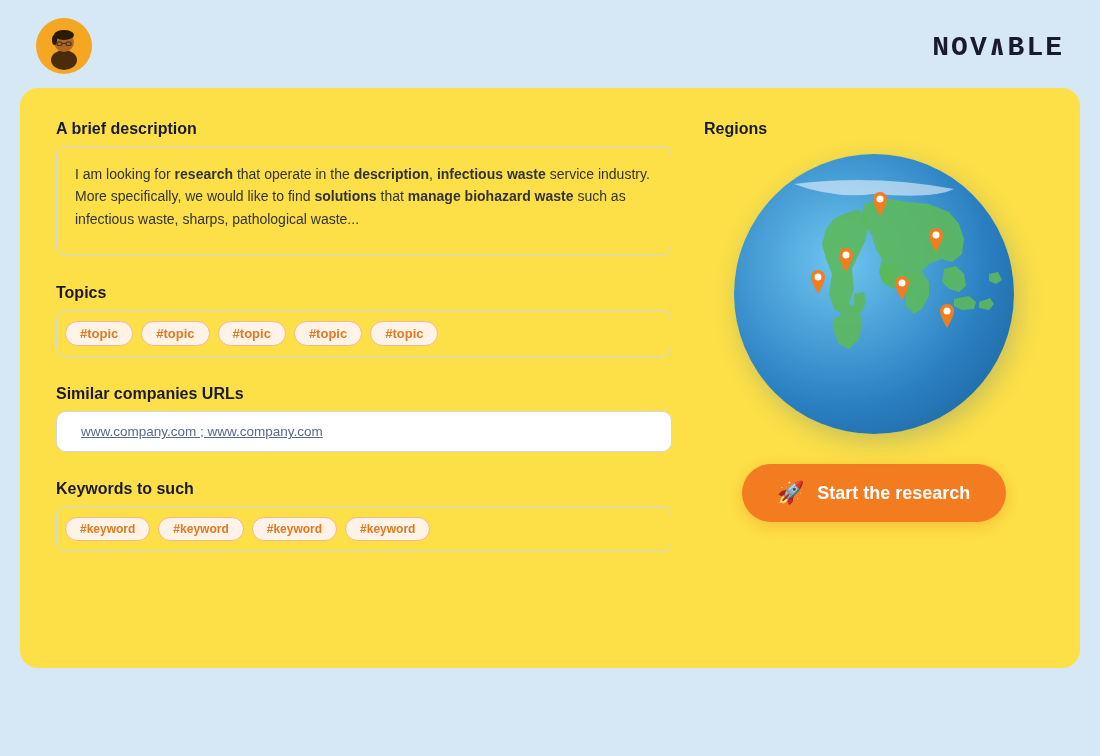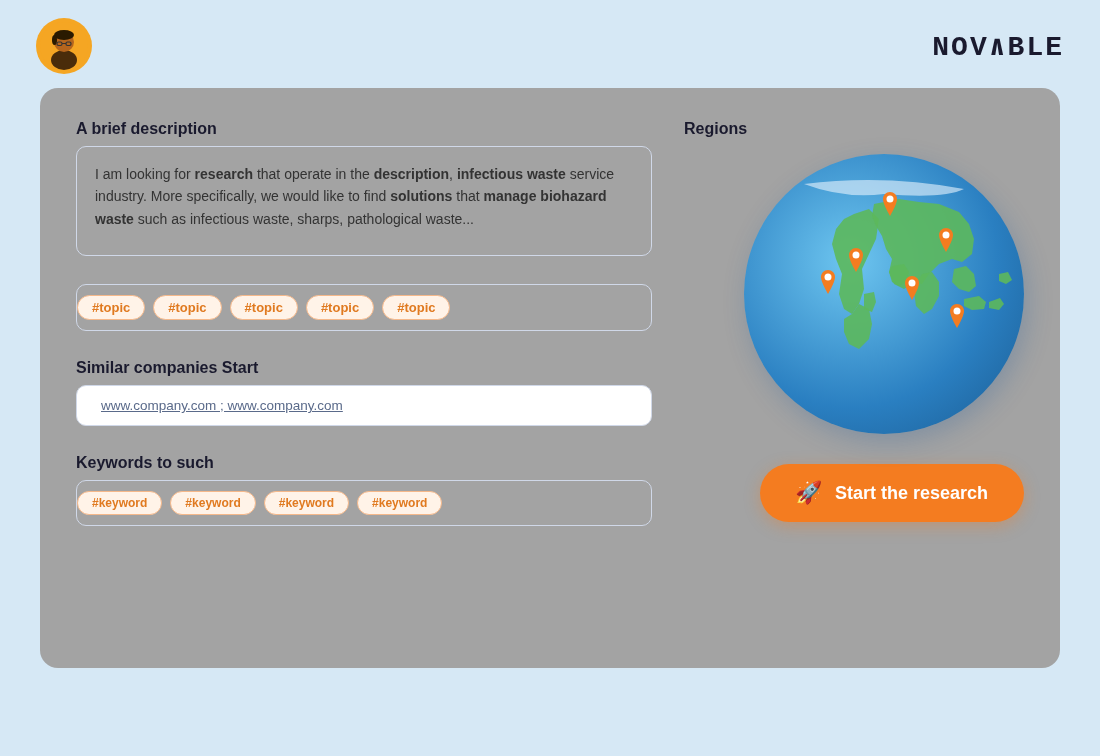--- a/index.html
+++ b/index.html
@@ -34,41 +34,41 @@
     .logo {
       font-size: 28px;
       font-weight: 900;
       letter-spacing: 2px;
       color: #1a1a2e;
       font-family: Liberation Mono, monospace;
     }
 
     
     .card {
-      background: #a3a3a3;
+      background: #fde047;
       border-radius: 18px;
-      margin: 0 40px;
+      margin: 0 20px;
       padding: 32px 36px 32px 36px;
       display: flex;
       gap: 32px;
       min-height: 580px;
     }
 
     .left-col {
       flex: 1;
       display: flex;
       flex-direction: column;
       gap: 28px;
     }
 
     .right-col {
       width: 340px;
       display: flex;
       flex-direction: column;
-      align-items: flex-end;
+      align-items: center;
     }
 
     
     .section-label {
       font-size: 16px;
       font-weight: 700;
       color: #1a1a2e;
       margin-bottom: 8px;
     }
 
@@ -80,21 +80,21 @@
       font-size: 14px;
       color: #333;
       line-height: 1.6;
       min-height: 110px;
     }
 
     
     .tags-container {
       border: 1.5px solid #d0d8e8;
       border-radius: 10px;
-      padding: 10px 0;
+      padding: 10px 8px;
       display: flex;
       flex-wrap: wrap;
       gap: 8px;
       align-items: center;
       min-height: 44px;
     }
     .tag-topic {
       background: #fff3e8;
       color: #e07a20;
       border: 1.5px solid #f5b88a;
@@ -226,31 +226,32 @@
   <div class="left-col">
 
     <div>
       <div class="section-label">A brief description</div>
       <div class="desc-box">
         I am looking for <strong>research</strong> that operate in the <strong>description</strong>, <strong>infectious waste</strong> service industry. More specifically, we would like to find <strong>solutions</strong> that <strong>manage biohazard waste</strong> such as infectious waste, sharps, pathological waste...
       </div>
     </div>
 
     <div>
+      <div class="section-label">Topics</div>
       <div class="tags-container">
         <span class="tag-topic">#topic</span>
         <span class="tag-topic">#topic</span>
         <span class="tag-topic">#topic</span>
         <span class="tag-topic">#topic</span>
         <span class="tag-topic">#topic</span>
       </div>
     </div>
 
     <div>
-      <div class="section-label">Similar companies Start</div>
+      <div class="section-label">Similar companies URLs</div>
       <input type="text" class="url-input" value="www.company.com ; www.company.com" placeholder="www.company.com ; www.company.com" style="">
     </div>
 
     <div>
       <div class="section-label">Keywords to such</div>
       <div class="tags-container">
         <span class="tag-keyword">#keyword</span>
         <span class="tag-keyword">#keyword</span>
         <span class="tag-keyword">#keyword</span>
         <span class="tag-keyword">#keyword</span>

